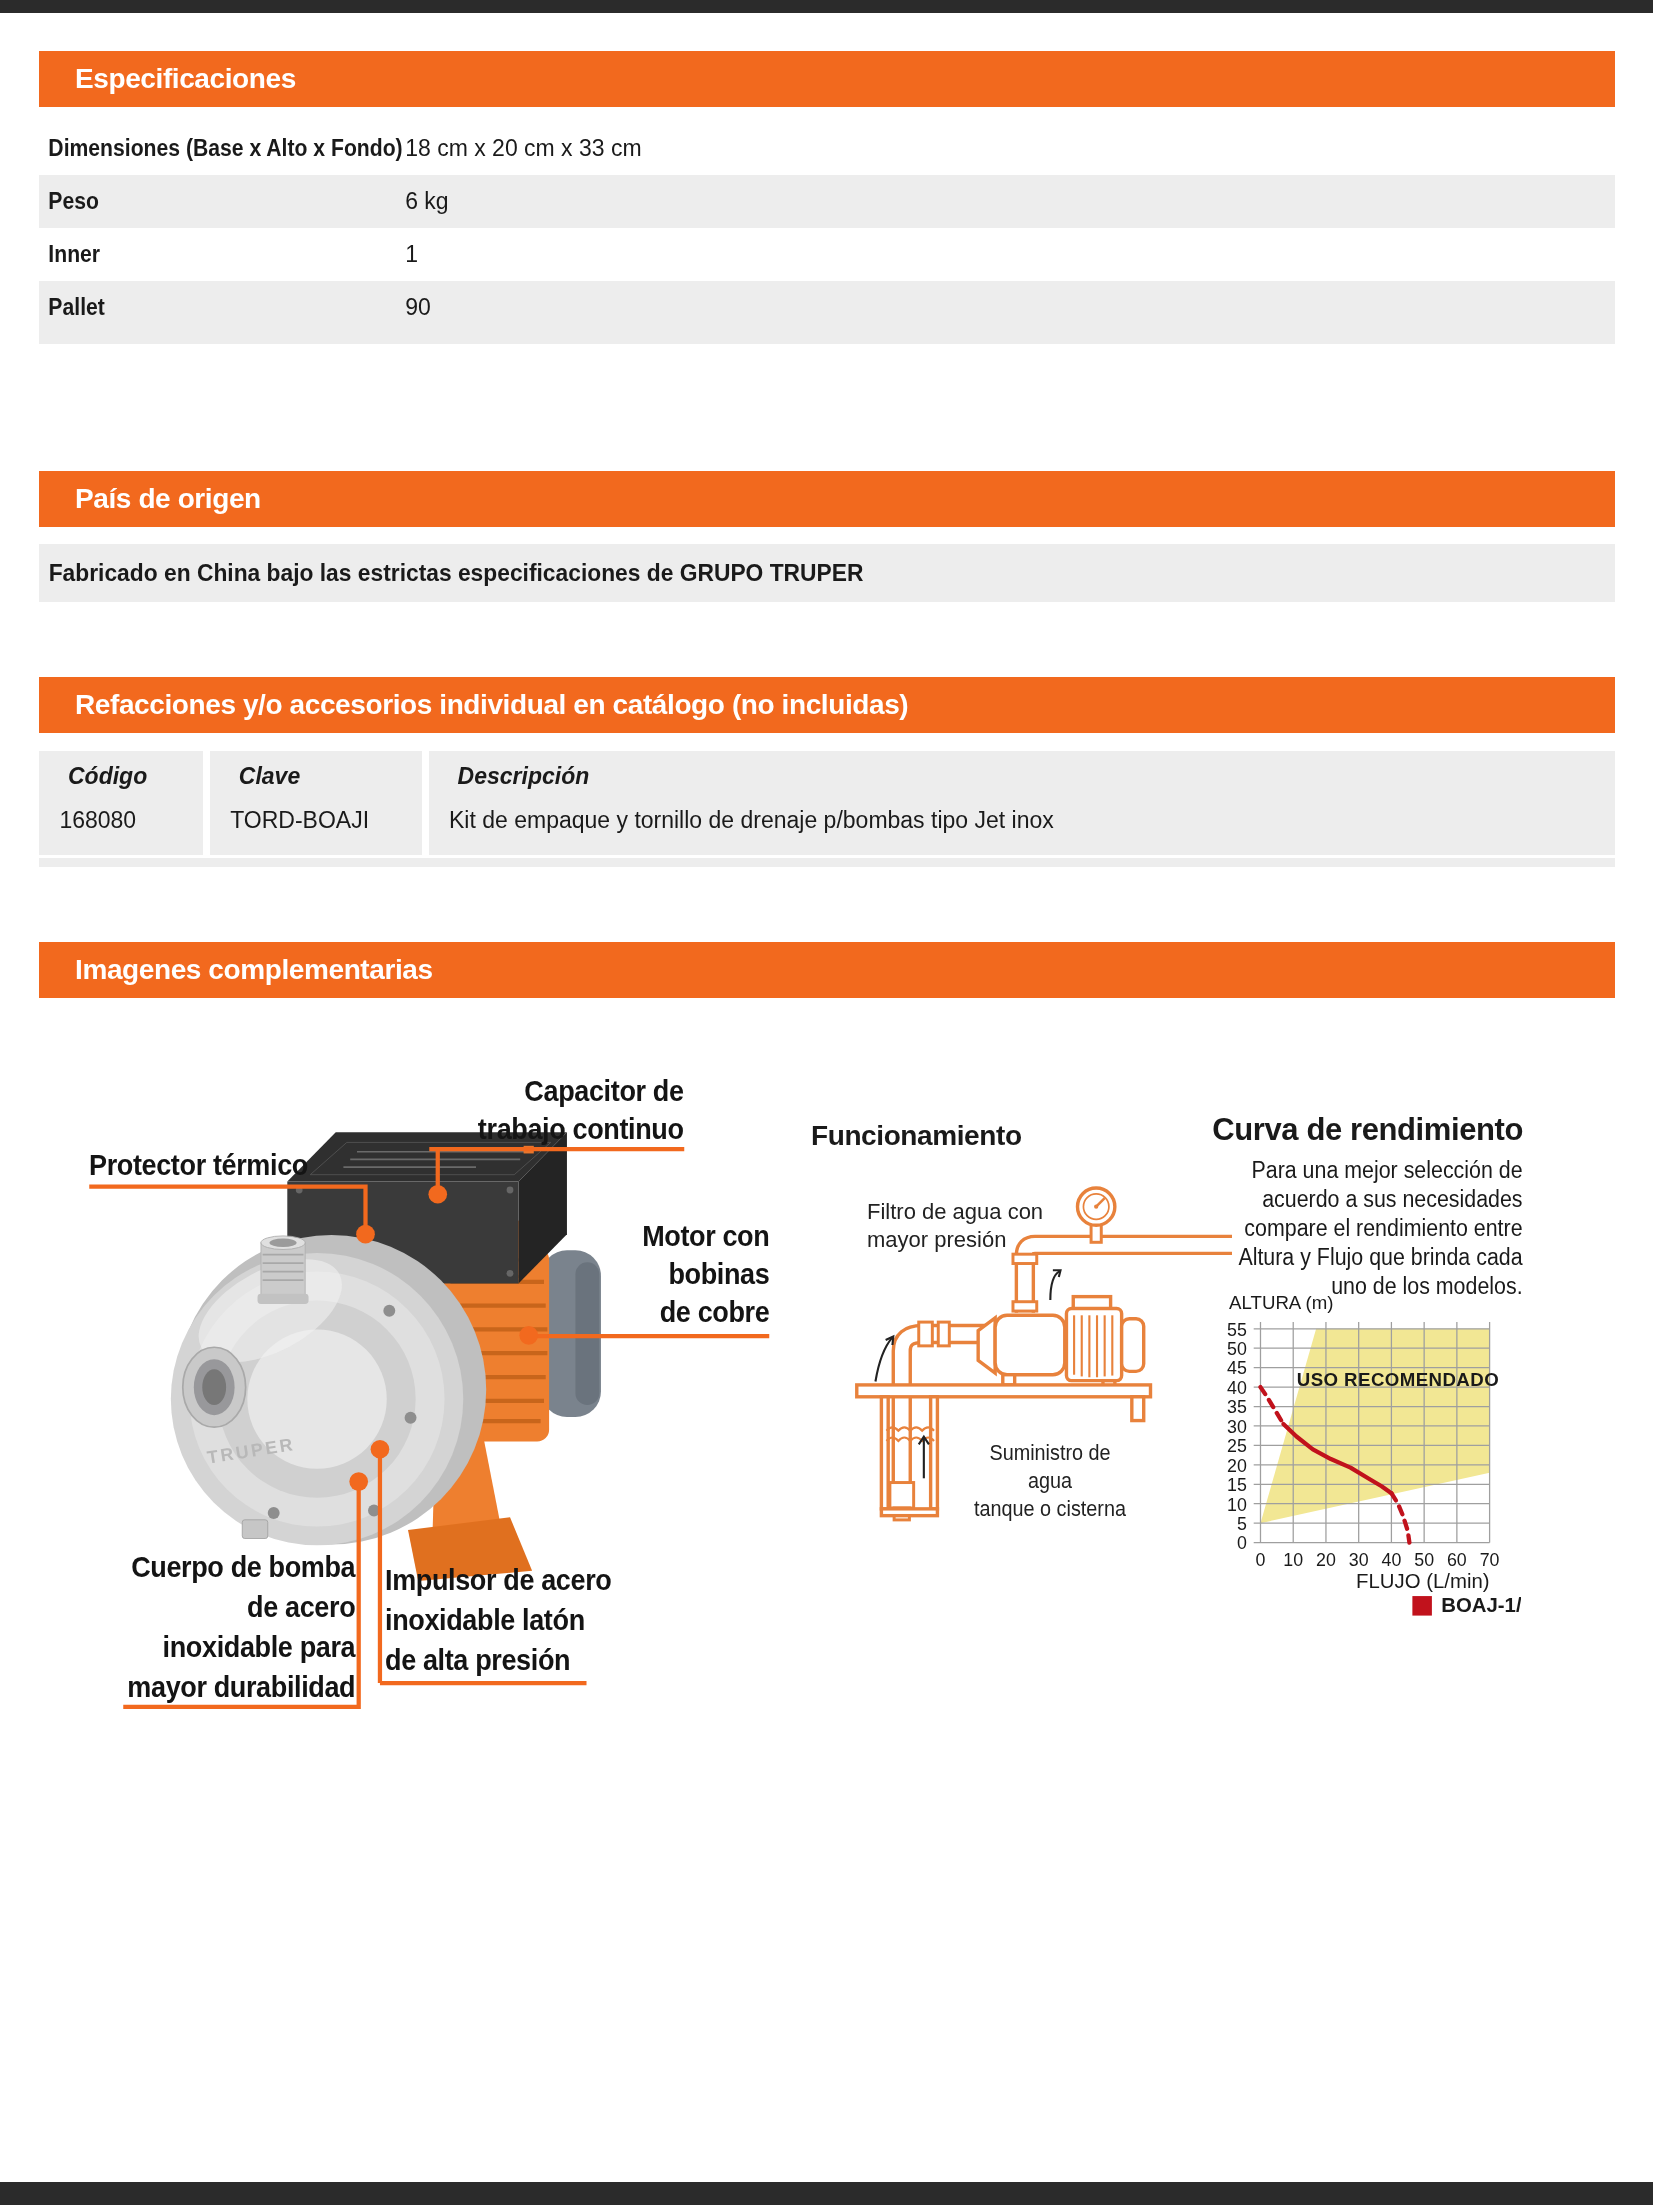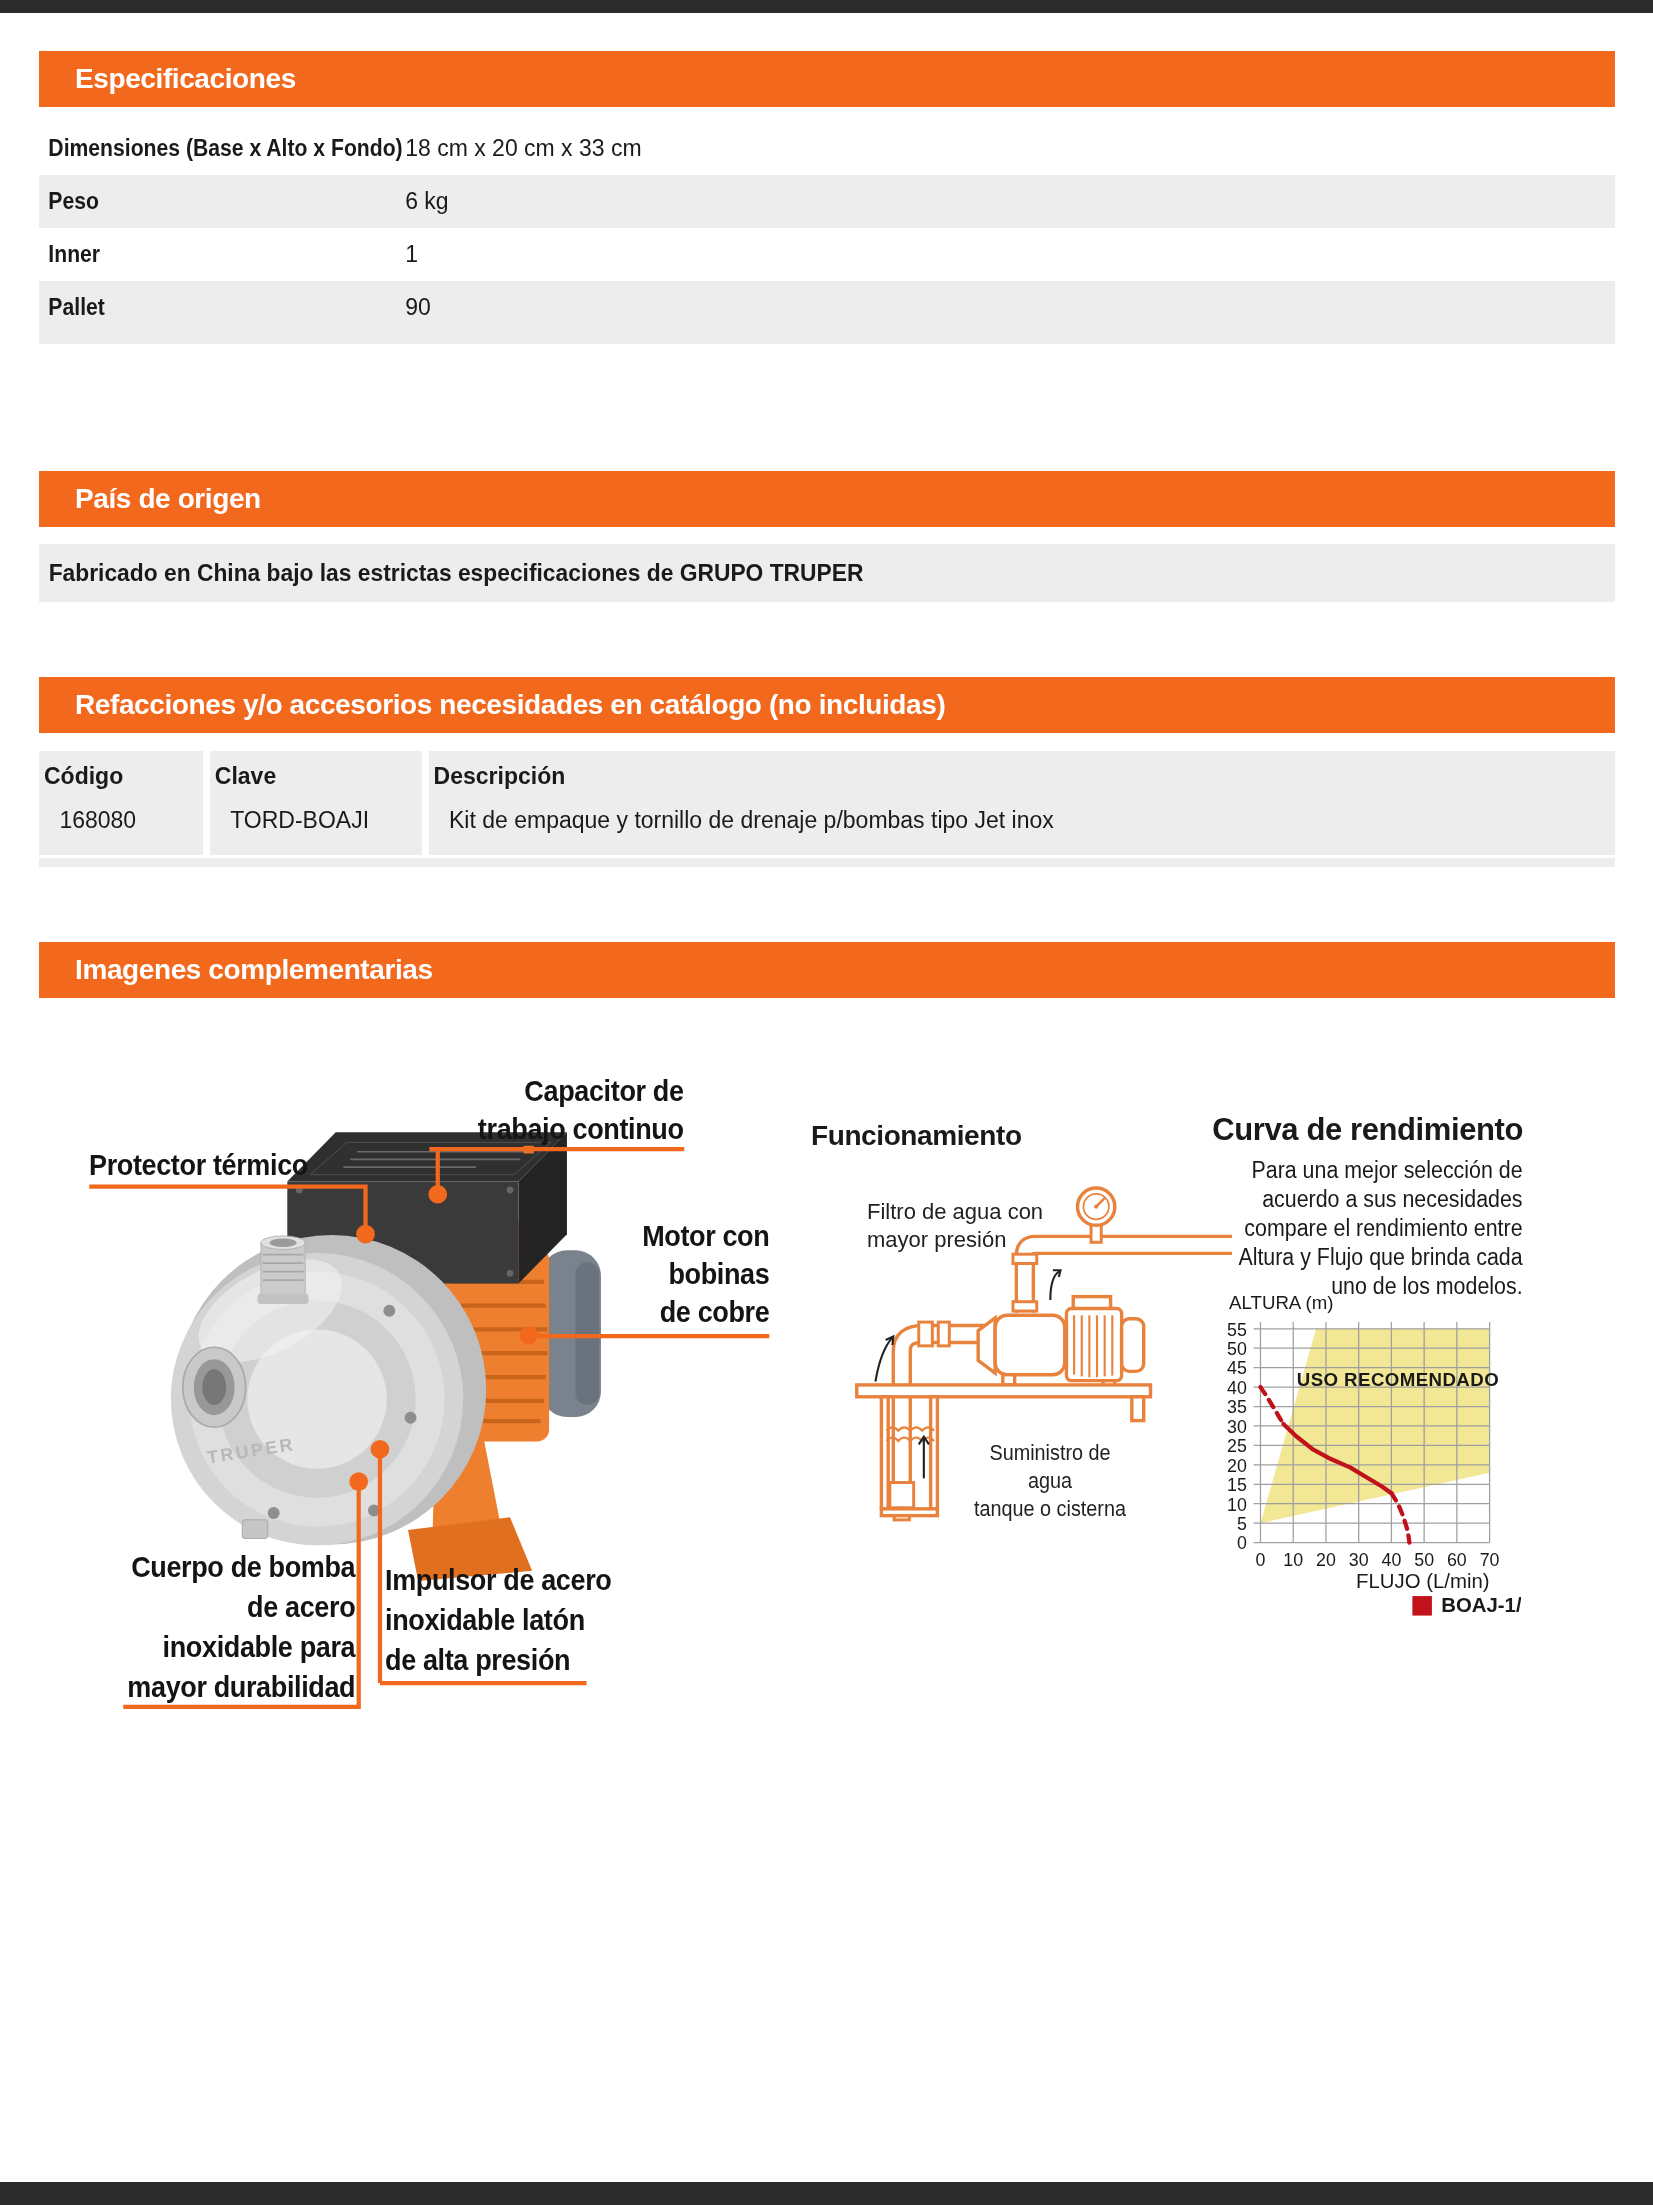--- a/index.html
+++ b/index.html
@@ -20,21 +20,21 @@
   .spec-row:nth-child(even){background:var(--rowalt);}
   .spec-label{width:356px;padding-left:10.2px;font-weight:bold;white-space:nowrap;
               transform:scaleX(.92);transform-origin:0 50%;}
   .spec-value{flex:1;}
   .strip{height:10.2px;background:var(--rowalt);}
   .origin-row{position:absolute;left:39px;top:544px;width:1576px;height:58px;background:var(--rowalt);
               display:flex;align-items:center;font-size:24px;font-weight:bold;}
   .origin-row span{padding-left:10.2px;transform:scaleX(.95);transform-origin:0 50%;white-space:nowrap;}
   .parts{position:absolute;left:39px;top:751px;width:1576px;display:flex;gap:6.8px;}
   .pcol{background:var(--rowalt);}
-  .pcol .th{height:51px;display:flex;align-items:center;font-weight:bold;font-size:23px;padding-left:5px;}
+  .pcol .th{height:51px;display:flex;align-items:center;font-weight:bold;font-size:23px;padding-left:29px;font-style:italic;}
   .pcol .td{height:53px;display:flex;align-items:flex-start;font-size:23px;padding-left:20.4px;padding-top:5.1px;box-sizing:border-box;}
   .parts-strip{position:absolute;left:39px;top:858px;width:1576px;height:8.5px;background:var(--rowalt);}
   .callout{position:absolute;font-weight:bold;font-size:30px;line-height:38px;color:#141414;
            white-space:pre-line;letter-spacing:-0.4px;}
   .c-l{transform:scaleX(.9);transform-origin:0 50%;}
   .c-r{transform:scaleX(.9);transform-origin:100% 50%;text-align:right;}
   .c-c{transform:scaleX(.9);transform-origin:50% 50%;text-align:center;}
   .fig-title{position:absolute;font-weight:bold;font-size:28px;letter-spacing:-0.4px;}
   .diag-label{position:absolute;font-size:22px;line-height:28px;white-space:pre-line;color:#222;}
   .curva-desc{position:absolute;font-size:23px;line-height:29px;white-space:pre-line;
@@ -73,21 +73,21 @@
   </div>
 
   <div class="hdr" style="top:471px;">
     <span>País de origen</span>
   </div>
   <div class="origin-row">
     <span>Fabricado en China bajo las estrictas especificaciones de GRUPO TRUPER</span>
   </div>
 
   <div class="hdr" style="top:677px;">
-    <span>Refacciones y/o accesorios necesidades en catálogo (no incluidas)</span>
+    <span>Refacciones y/o accesorios individual en catálogo (no incluidas)</span>
   </div>
   <div class="parts">
     <div class="pcol" style="width:164px;">
       <div class="th">Código</div>
       <div class="td">168080</div>
     </div>
     <div class="pcol" style="width:212px;">
       <div class="th">Clave</div>
       <div class="td">TORD-BOAJI</div>
     </div>

